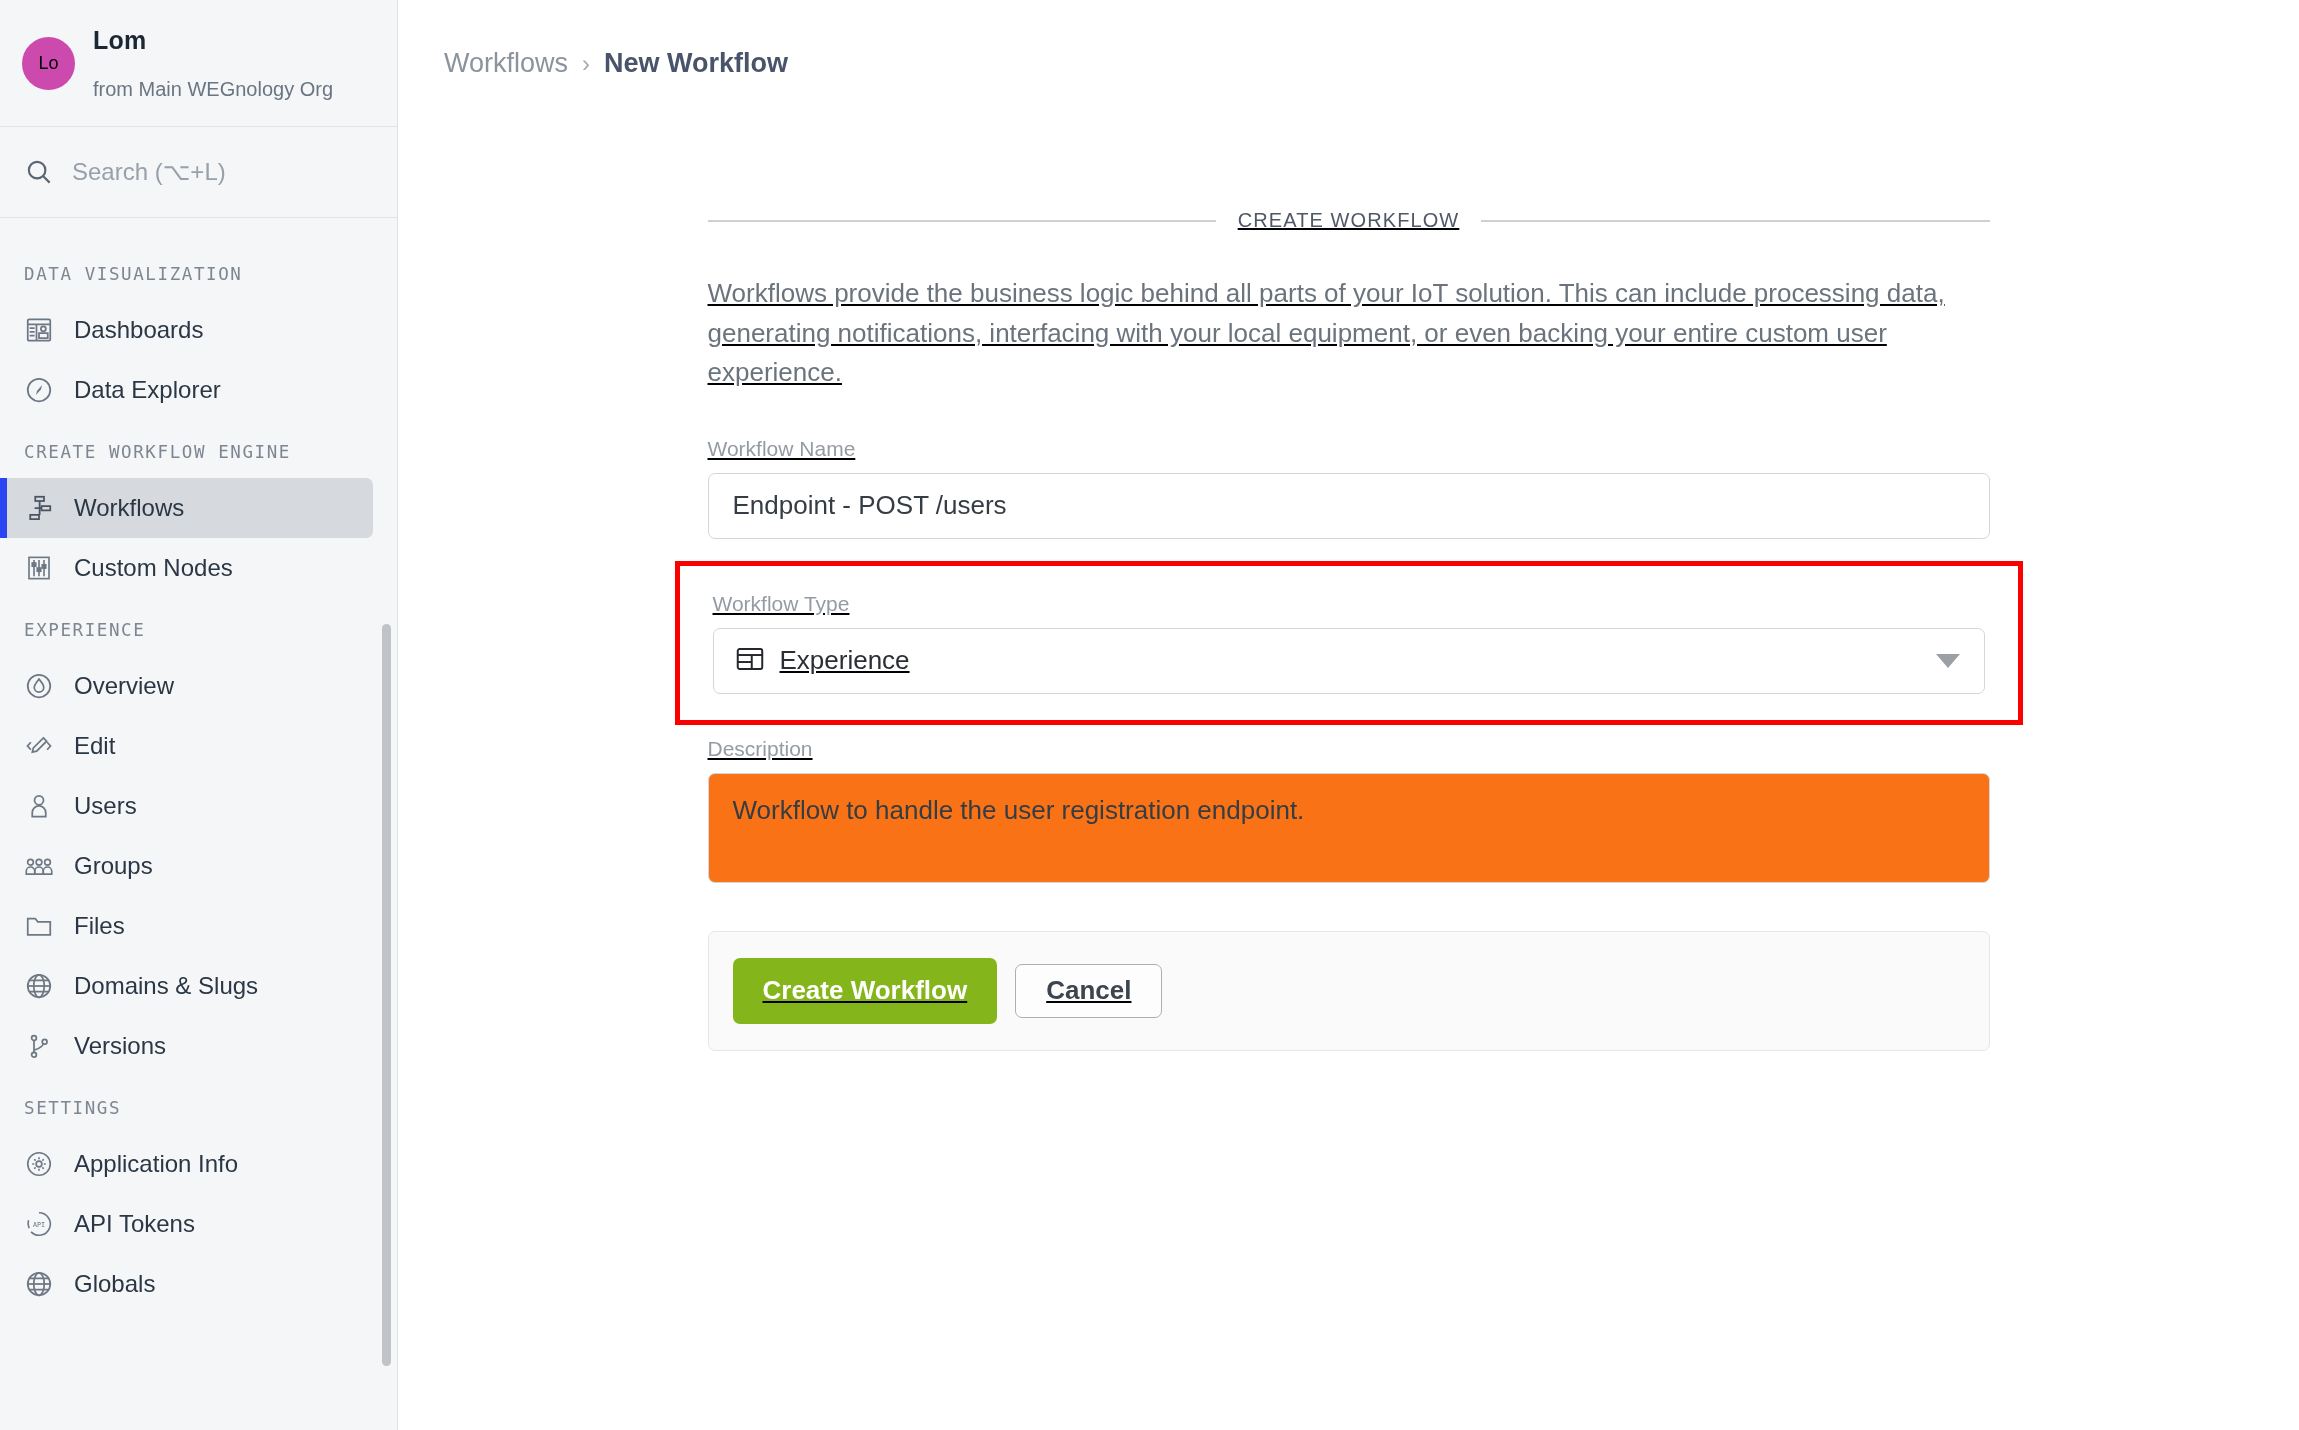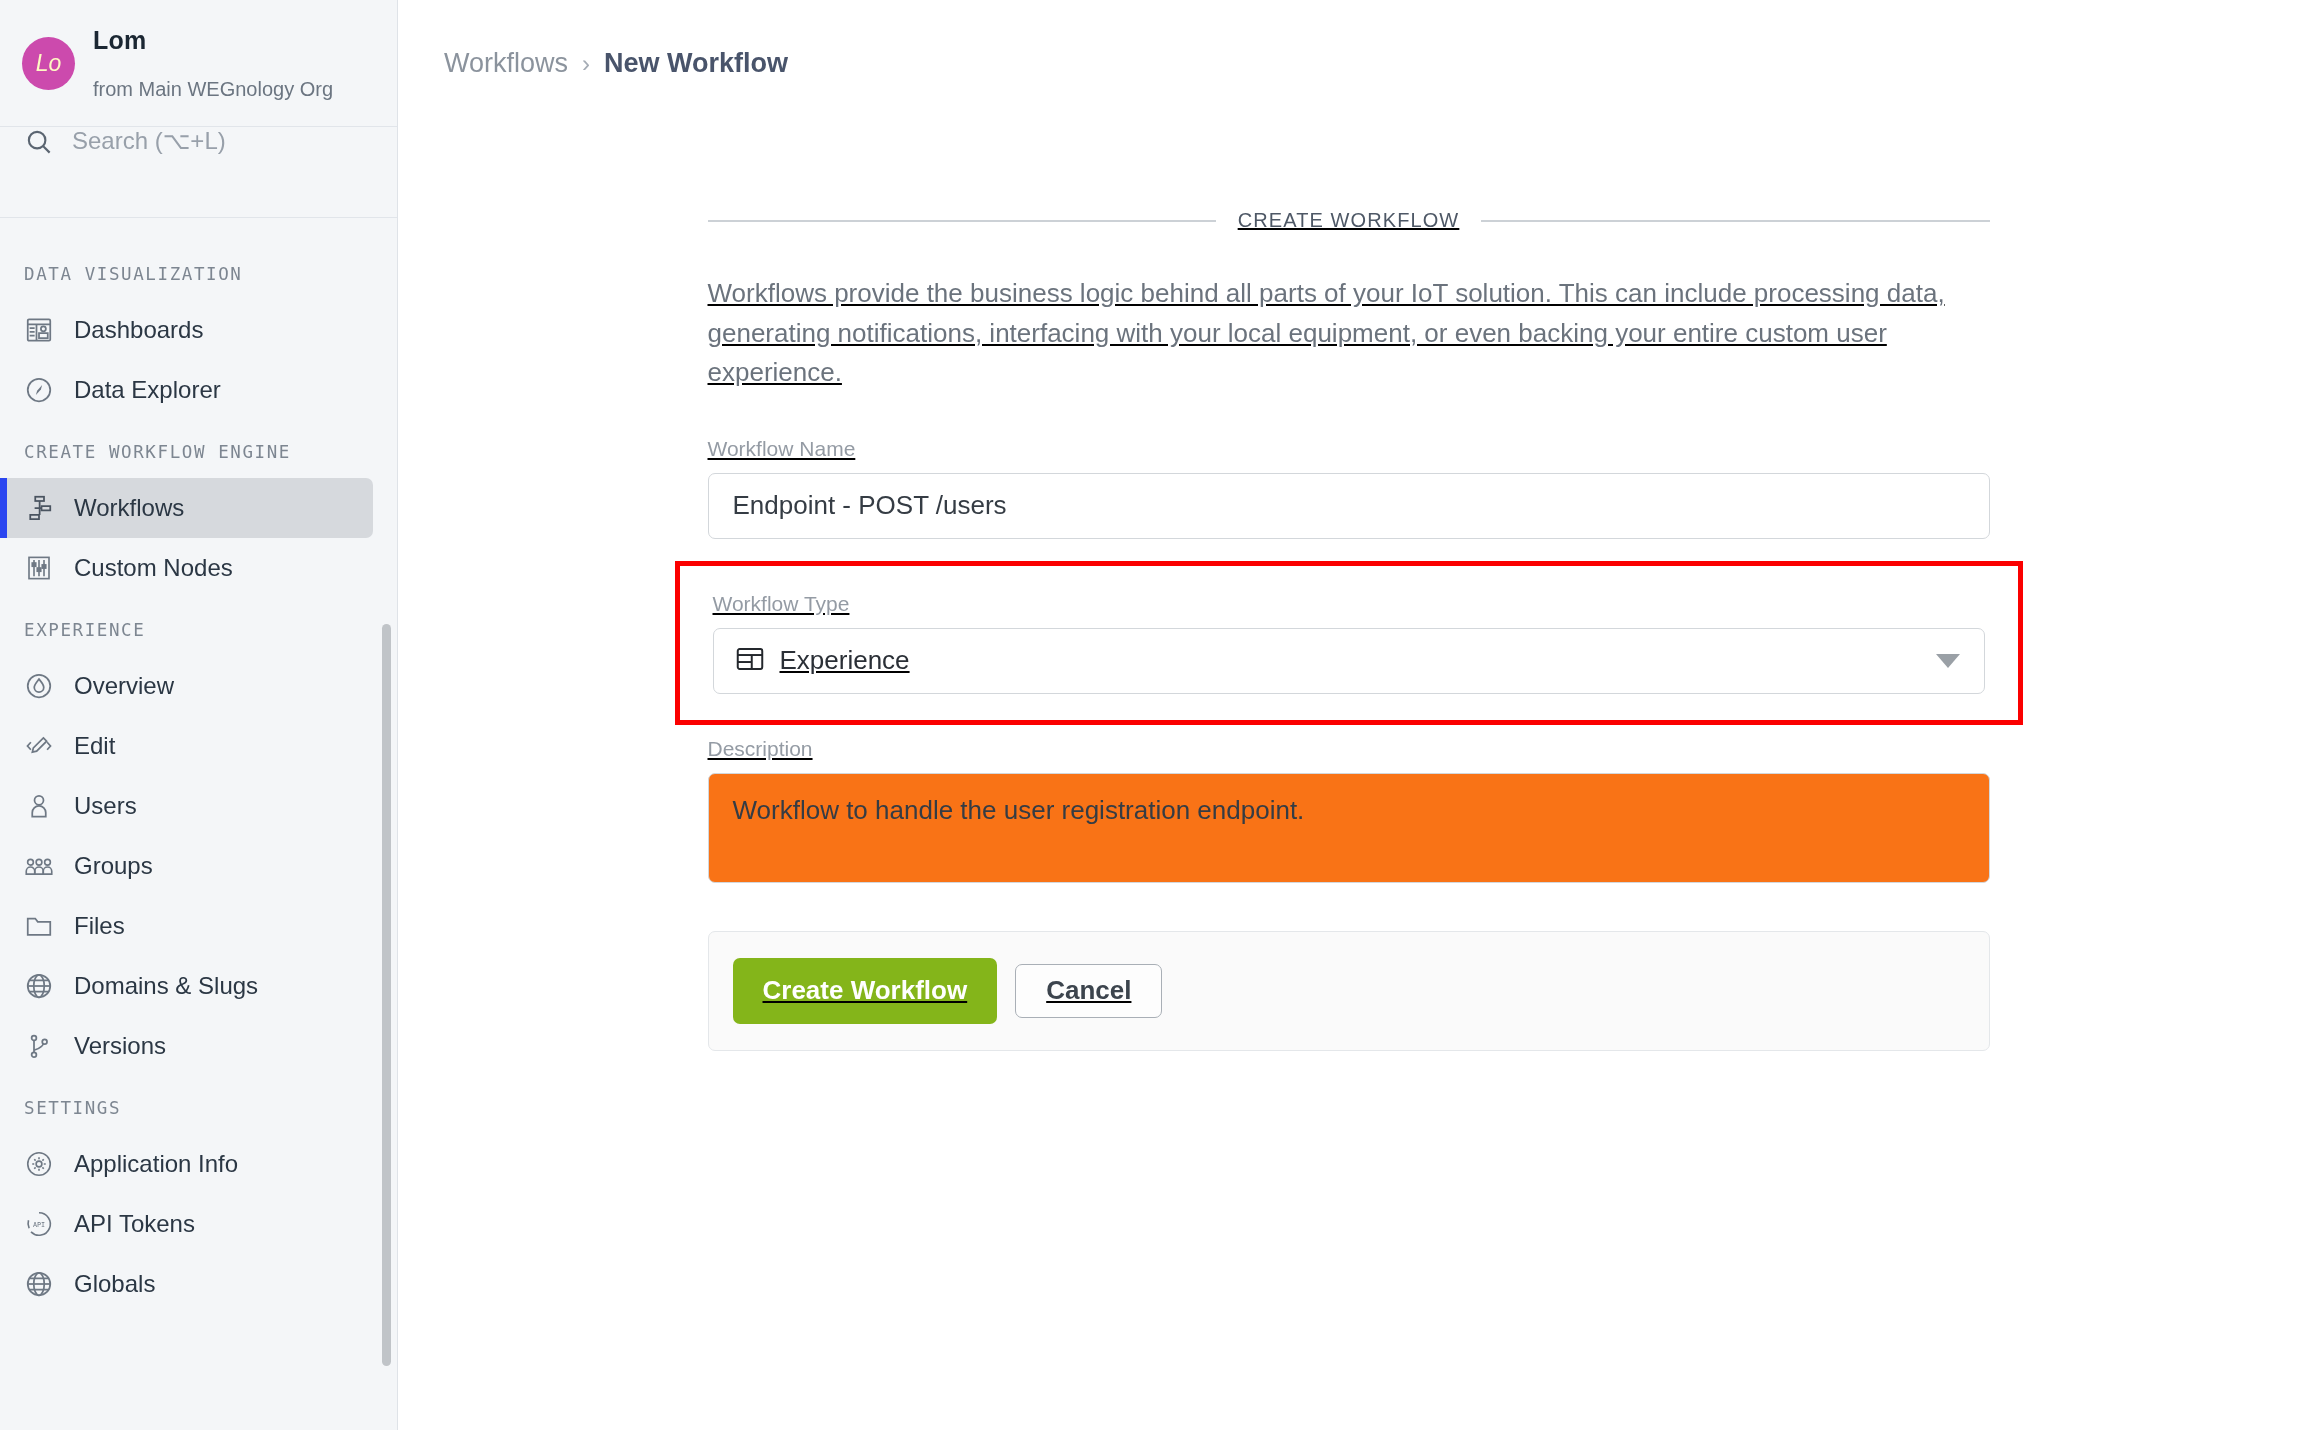--- a/index.html
+++ b/index.html
@@ -27,36 +27,35 @@
     display: flex;
     align-items: center;
     padding: 0 22px;
     gap: 18px;
     flex-shrink: 0;
   }
   .avatar {
     width: 53px; height: 53px;
     border-radius: 50%;
     background: #cc4aad;
-    color: #fef9c3;
+    color: #000000;
     display: flex; align-items: center; justify-content: center;
-    font-size: 23px;
+    font-size: 18px;
     font-weight: 400;
     flex-shrink: 0;
-    font-style: italic;
   }
   .org-text { display: flex; flex-direction: column; gap: 23px; }
   .org-name { font-size: 25px; font-weight: bold; color: #1b2733; letter-spacing: .2px; }
   .org-sub { font-size: 20px; color: #6b7581; }
 
   .search-row {
     height: 91px;
     border-bottom: 1px solid #e1e5ea;
     display: flex;
-    align-items: flex-start;
+    align-items: center;
     padding: 0 24px;
     gap: 18px;
     flex-shrink: 0;
   }
   .search-input {
     border: none; outline: none; background: transparent;
     font-family: "Liberation Sans", sans-serif;
     font-size: 24px;
     color: #98a0aa;
     width: 100%;

